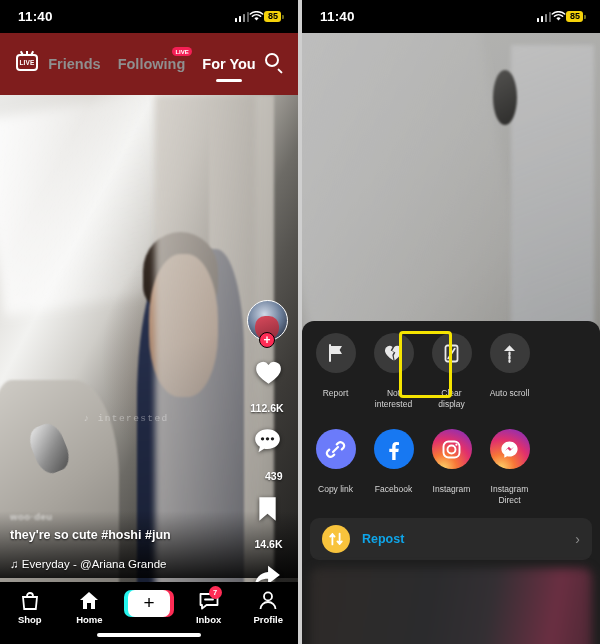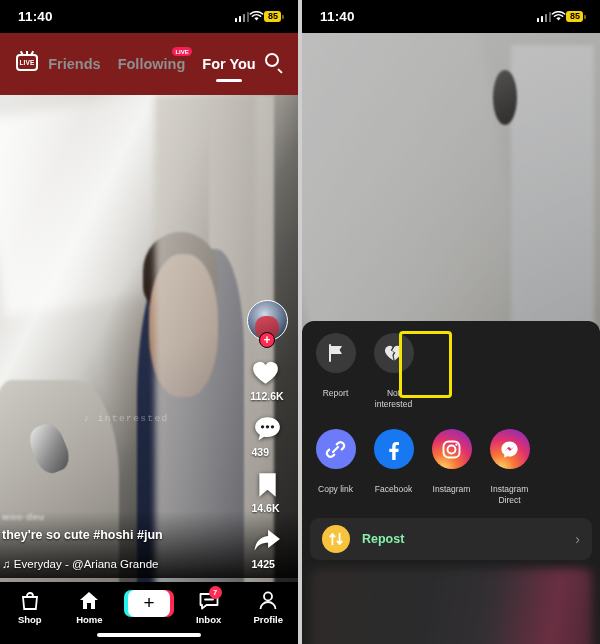--- a/index.html
+++ b/index.html
@@ -117,34 +117,34 @@
     display:flex; flex-direction:column; align-items:center; gap:11px; z-index:20; }
   .avatar-wrap { position:relative; width:41px; height:41px; margin-bottom:5px; }
   .avatar { width:41px; height:41px; border-radius:50%; border:1.5px solid #fff;
     background:radial-gradient(circle at 42% 34%, #cfd8e6, #6c7f9b 48%, #3a4458 78%, #2b3040); }
   .avatar::after { content:""; position:absolute; left:8px; top:16px; width:24px; height:24px;
     background:linear-gradient(160deg,#d94a5c,#8e2b3a); border-radius:42% 42% 50% 50%; }
   .plus { position:absolute; left:50%; transform:translateX(-50%); bottom:-7px;
     width:16px; height:16px; border-radius:50%; background:#fe2c55; color:#fff;
     font-size:12px; font-weight:700; display:flex; align-items:center; justify-content:center;
     line-height:1; border:1.5px solid #000; }
-  .rail-item { display:flex; flex-direction:column; align-items:flex-start; gap:2px; }
+  .rail-item { display:flex; flex-direction:column; align-items:flex-end; gap:14px; }
   .rail-ic { width:31px; height:31px; display:flex; align-items:center; justify-content:center;
     filter:drop-shadow(0 1px 2px rgba(0,0,0,.6)); }
   .rail-count { color:#fff; font-size:10.5px; font-weight:700;
     text-shadow:0 1px 2px rgba(0,0,0,.7); }
   .disc { width:38px; height:38px; border-radius:50%; margin-top:4px;
     background:radial-gradient(circle at 38% 32%, #d9d9d9, #7e7e7e 40%, #2c2c2c 78%, #111);
     border:2.5px solid #1a1a1a; }
 
   .hl-share { position:absolute; right:3px; top:487px; width:44px; height:47px;
     border:3px solid #f5e400; border-radius:4px; z-index:22; pointer-events:none; }
 
   
-  .caption { position:absolute; left:0; right:0; bottom:66px; padding:0 56px 8px 2px;
+  .caption { position:absolute; left:0; right:0; bottom:66px; padding:0 56px 8px 10px;
     z-index:18; background:linear-gradient(to top, rgba(0,0,0,.85), rgba(0,0,0,0)); }
   .cap-user { color:rgba(255,255,255,.55); font-size:9.5px; font-weight:700;
     letter-spacing:.5px; filter:blur(.8px); margin-bottom:6px; }
   .cap-text { color:#fff; font-size:12.5px; font-weight:600; margin-bottom:16px;
     text-shadow:0 1px 2px rgba(0,0,0,.8); }
   .cap-song { color:#fff; font-size:11.5px; font-weight:500;
     text-shadow:0 1px 2px rgba(0,0,0,.8); }
 
   
   .bottomnav { position:absolute; left:0; right:0; bottom:0; height:62px; background:#000;
@@ -177,21 +177,21 @@
   .opt-label { color:#d6d6d6; font-size:8.5px; text-align:center; line-height:1.25; }
   .app-ic { width:40px; height:40px; border-radius:50%; display:flex;
     align-items:center; justify-content:center; }
   .hl-save { position:absolute; left:97px; top:331px; width:53px; height:67px;
     border:3px solid #f5e400; border-radius:4px; z-index:28; pointer-events:none; }
 
   .repost { margin:4px 8px 0 8px; background:#2a2a2a; border-radius:9px; height:42px;
     display:flex; align-items:center; padding:0 12px; gap:12px; }
   .repost-ic { width:28px; height:28px; border-radius:50%; background:#f8c33c;
     display:flex; align-items:center; justify-content:center; }
-  .repost-label { color:#86efac; font-size:12.5px; font-weight:600; flex:1; }
+  .repost-label { color:#0ea5e9; font-size:12.5px; font-weight:600; flex:1; }
   .chev { color:#8d8d8d; font-size:14px; }
   .blurzone { margin:8px 8px 0 8px; height:110px; border-radius:9px;
     background:linear-gradient(100deg,#2e2a28 0%,#2b2b2d 42%,#332f33 62%,#6b2f42 84%,#4a2733 100%);
     filter:blur(5px); }
 </style>
 </head>
 <body>
 
 <div class="stage">
 
@@ -406,20 +406,38 @@
         </div>
         <div class="opt">
           <span class="opt-circle">
             <svg width="19" height="18" viewBox="0 0 20 18">
                 <path d="M10 17 C3.5 12.4 1 9.2 1 6 A4.8 4.8 0 0 1 9 2.7 l-2 3.6 l3.4 1.6 l-1.6 3.2 l1.2 5.9Z" fill="#e9e9e9"></path>
                 <path d="M11.2 17 l-1-5.4 l1.8-3.2 l-3.4-1.7 l2.2-3.9 A4.8 4.8 0 0 1 19 6 c0 3.2-2.5 6.4-7.8 11Z" fill="#e9e9e9"></path>
               </svg>
           </span>
           <span class="opt-label">Not interested</span>
         </div>
+        <div class="opt">
+          <span class="opt-circle">
+            <svg width="17" height="19" viewBox="0 0 17 19">
+                <rect x="2.5" y="1.5" width="12" height="16" rx="2" fill="none" stroke="#e9e9e9" stroke-width="1.8"></rect>
+                <path d="M11.8 4.6 L5.2 14.4" stroke="#e9e9e9" stroke-width="1.8" stroke-linecap="round"></path>
+              </svg>
+          </span>
+          <span class="opt-label">Clear display</span>
+        </div>
+        <div class="opt">
+          <span class="opt-circle">
+            <svg width="17" height="19" viewBox="0 0 17 19">
+                <path d="M8.5 1.2 L14 7 H3 Z" fill="#e9e9e9"></path>
+                <path d="M8.5 8.6 v2.2 M8.5 12.6 v2.2 M8.5 16.4 v1.4" stroke="#e9e9e9" stroke-width="2.2" stroke-linecap="round"></path>
+              </svg>
+          </span>
+          <span class="opt-label">Auto scroll</span>
+        </div>
 
       </div>
 
       <div class="row apps">
         <div class="opt">
           <span class="app-ic" style="background:#6b7bfa;">
             <svg width="21" height="21" viewBox="0 0 21 21">
                 <path d="M8 13 L13 8" stroke="#fff" stroke-width="2.2" stroke-linecap="round"></path>
                 <path d="M11.8 5.4 l1.6-1.6 a3.6 3.6 0 0 1 5 5 l-1.6 1.6" fill="none" stroke="#fff" stroke-width="2.2" stroke-linecap="round"></path>
                 <path d="M9.2 15.6 l-1.6 1.6 a3.6 3.6 0 0 1-5-5 l1.6-1.6" fill="none" stroke="#fff" stroke-width="2.2" stroke-linecap="round"></path>

